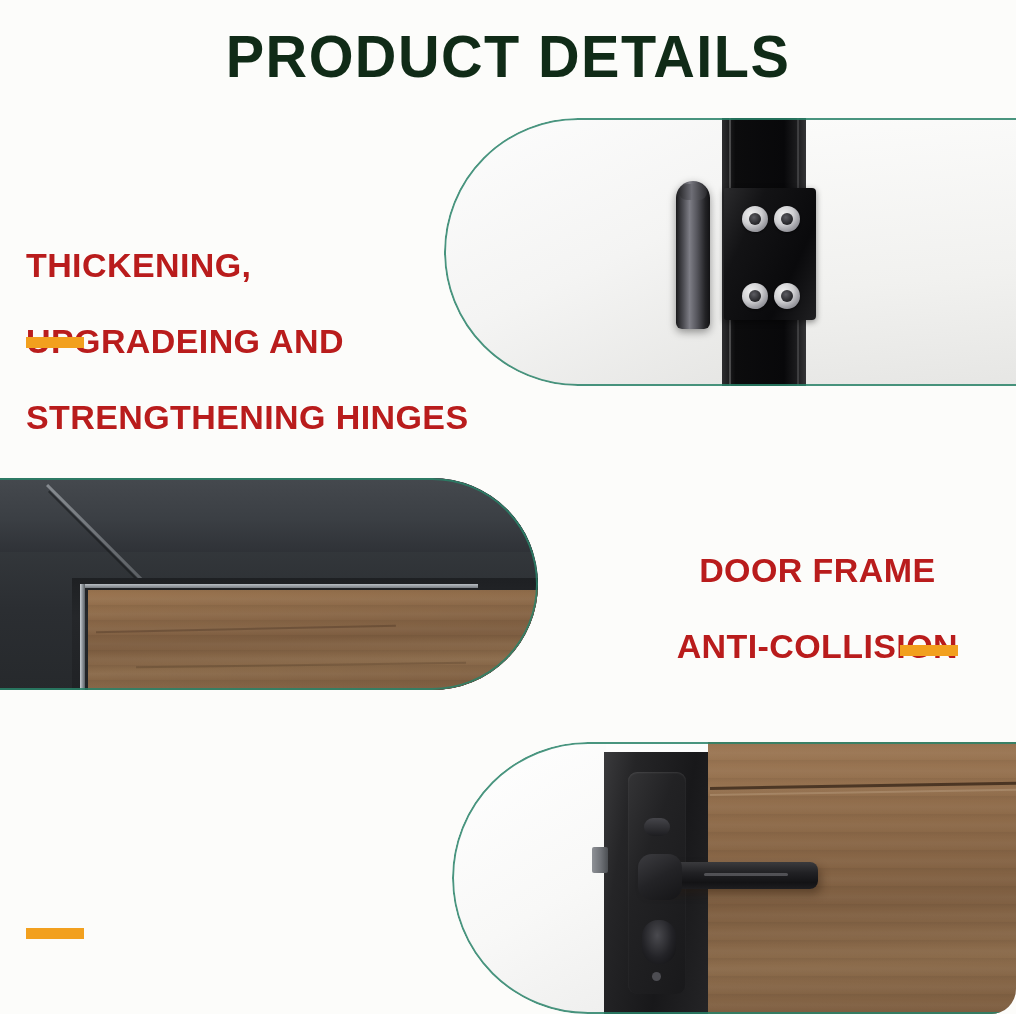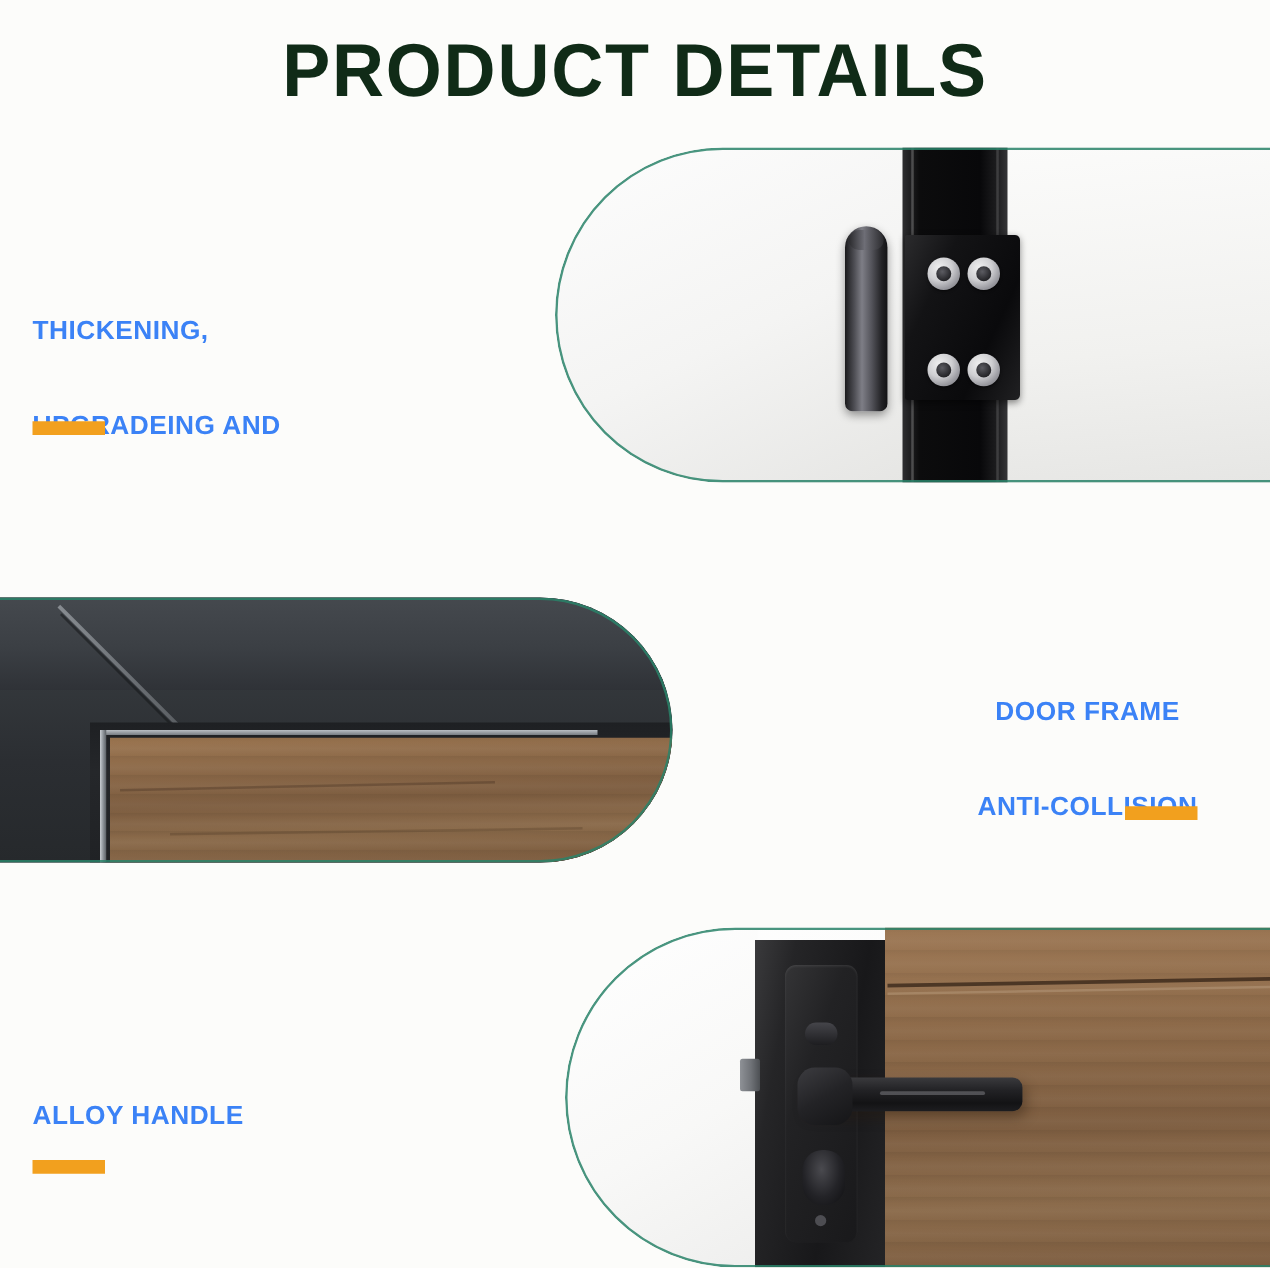--- a/index.html
+++ b/index.html
@@ -15,42 +15,43 @@
     background: #fcfcfa;
     position: relative;
   }
 
   #page {
     position: relative;
     width: 1016px;
     height: 1014px;
     background: #fcfcfa;
     overflow: hidden;
+    border-radius: 25px;
   }
 
   
   #page-title {
     position: absolute;
     left: 0;
     top: 22px;
     width: 1016px;
     text-align: center;
     font-size: 60px;
     font-weight: 700;
     letter-spacing: 1.5px;
     color: #102b17;
     font-family: "Liberation Sans", sans-serif;
     transform: scaleX(0.96);
   }
 
   
   .caption {
     position: absolute;
-    color: #3b82f6;
-    font-size: 21px;
+    color: #b91c1c;
+    font-size: 34px;
     font-weight: 600;
     letter-spacing: 0.4px;
     line-height: 38px;
     white-space: pre-line;
   }
   .caption-line { display: block; }
 
   .accent-bar {
     position: absolute;
     height: 11px;
@@ -374,20 +375,21 @@
     <div class="hinge-screw" id="hinge-screw-tl"></div>
     <div class="hinge-screw" id="hinge-screw-tr"></div>
     <div class="hinge-screw" id="hinge-screw-bl"></div>
     <div class="hinge-screw" id="hinge-screw-br"></div>
     <div class="panel-edge"></div>
   </div>
 
   <div class="caption" id="caption-hinges">
     <span class="caption-line">THICKENING,</span>
     <span class="caption-line">UPGRADEING AND</span>
+    <span class="caption-line">STRENGTHENING HINGES</span>
   </div>
   <div class="accent-bar" id="accent-bar-hinges"></div>
 
   <div class="panel" id="panel-frame">
     <div id="frame-outer"></div>
     <div id="frame-top-bevel"></div>
     <div id="frame-miter-seam"></div>
     <div id="frame-miter-seam2"></div>
     <div id="frame-inner-shadow"></div>
     <div id="frame-wood"></div>
@@ -415,17 +417,16 @@
     <div id="handle-thumbturn"></div>
     <div id="handle-lever"></div>
     <div id="handle-lever-base"></div>
     <div id="handle-lever-groove"></div>
     <div id="handle-keyhole"></div>
     <div id="handle-indicator"></div>
     <div class="panel-edge"></div>
   </div>
 
   <div class="caption" id="caption-handle">
-    <span class="caption-line">ALLOY HANDLE</span>
   </div>
   <div class="accent-bar" id="accent-bar-handle"></div>
 
 </div>
 
 </body></html>

